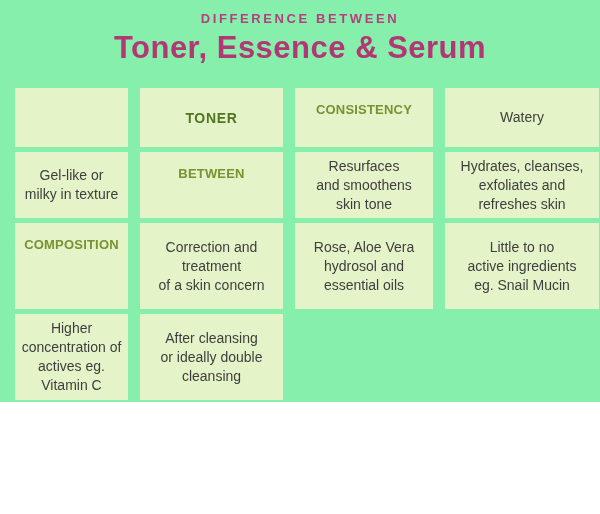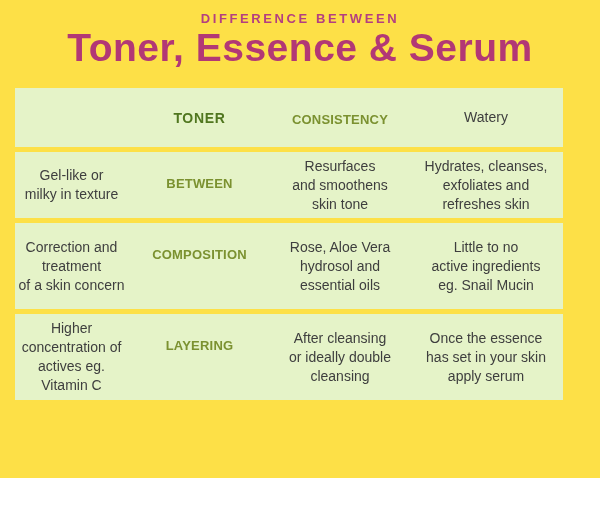--- a/index.html
+++ b/index.html
@@ -1,46 +1,46 @@
 <!DOCTYPE html>
 <html style="--title-pink: #b23875; --kicker-pink: #b43f80; --cell-bg: #e5f3c8; --column-header-green: #50761f; --row-label-olive: #7b9130; --body-text: #3e3e3e;"><head>
 <meta charset="utf-8">
 <style>
   html, body { margin: 0; padding: 0; background: #ffffff; }
   .page {
     position: relative;
     width: 600px;
-    height: 478px;
-    background: #fde047;
+    height: 402px;
+    background: #86efac;
     font-family: "Liberation Sans", sans-serif;
     overflow: hidden;
   }
   .header { text-align: center; padding-top: 11px; }
   .kicker {
     color: var(--kicker-pink, #b43f80);
     font-size: 13px;
     font-weight: 700;
     letter-spacing: 2.6px;
   }
   .title {
     margin: 5px 0 0 0;
     color: var(--title-pink, #b23875);
-    font-size: 39px;
+    font-size: 31px;
     font-weight: 700;
     letter-spacing: 0.5px;
     line-height: 34px;
   }
   .grid {
     position: absolute;
     left: 15px;
     top: 88px;
     display: grid;
     grid-template-columns: 113px 143px 138px 154px;
     grid-template-rows: 59px 66px 86px 86px 95px;
-    gap: 5px 0;
+    gap: 5px 12px;
   }
   .cell {
     background: var(--cell-bg, #e5f3c8);
     display: flex;
     align-items: center;
     justify-content: center;
     text-align: center;
     box-sizing: border-box;
   }
   .colhead {
@@ -48,21 +48,21 @@
     font-weight: 700;
     font-size: 14px;
     letter-spacing: 0.7px;
   }
   .rowlabel {
     color: var(--row-label-olive, #7b9130);
     font-weight: 700;
     font-size: 13px;
     letter-spacing: 0.2px;
     align-items: flex-start;
-    padding-top: 24px;
+    padding-top: 14px;
   }
   .content {
     color: var(--body-text, #3e3e3e);
     font-size: 14px;
     line-height: 19px;
     white-space: pre-line;
   }
 </style>
 </head>
 <body>
@@ -84,37 +84,33 @@
     <div class="cell content">Gel-like or
 milky in texture</div>
 
     <div class="cell rowlabel">BETWEEN</div>
     <div class="cell content">Resurfaces
 and smoothens
 skin tone</div>
     <div class="cell content">Hydrates, cleanses,
 exfoliates and
 refreshes skin</div>
+    <div class="cell rowlabel">COMPOSITION</div>
+
     <div class="cell content">Correction and
 treatment
 of a skin concern</div>
-
-    <div class="cell rowlabel">COMPOSITION</div>
     <div class="cell content">Rose, Aloe Vera
 hydrosol and
 essential oils</div>
     <div class="cell content">Little to no
 active ingredients
 eg. Snail Mucin</div>
     <div class="cell content">Higher
 concentration of
 actives eg. Vitamin C</div>
 
-    <div class="cell rowlabel">LAYERING</div>
     <div class="cell content">After cleansing
 or ideally double
 cleansing</div>
-    <div class="cell content">Once the essence
-has set in your skin
-apply serum</div>
 
   </div>
 </div>
 
 </body></html>

